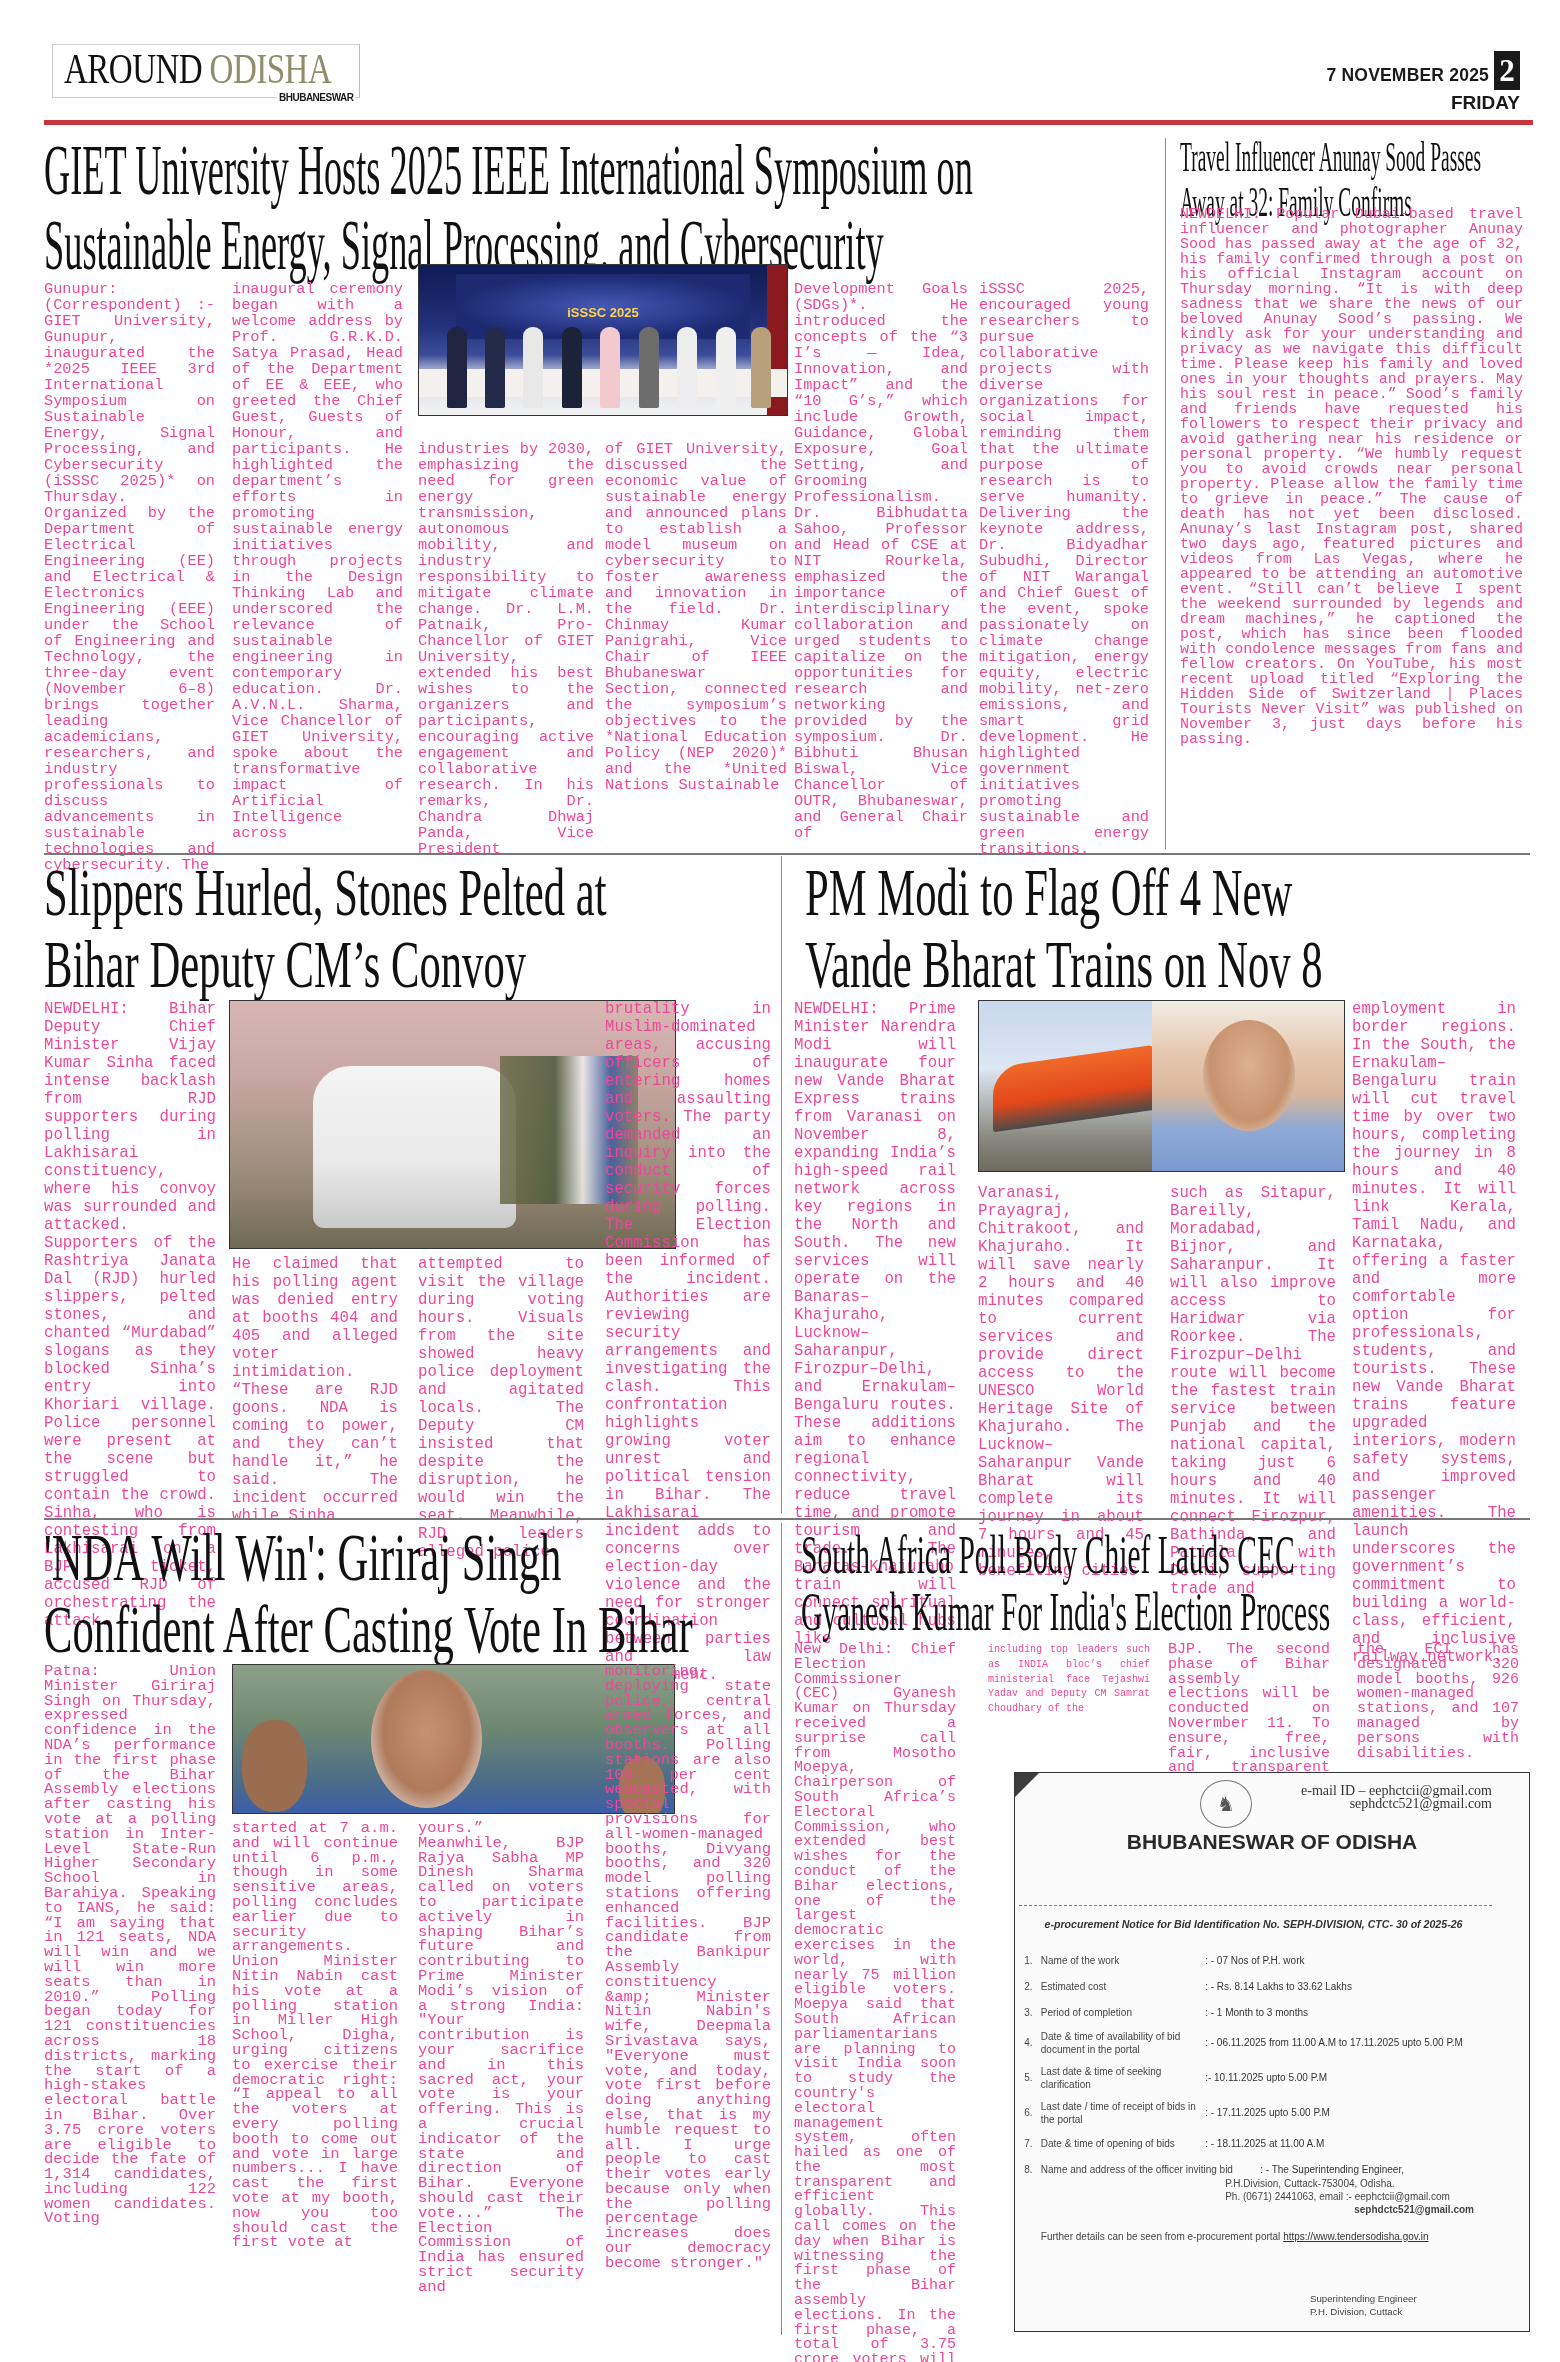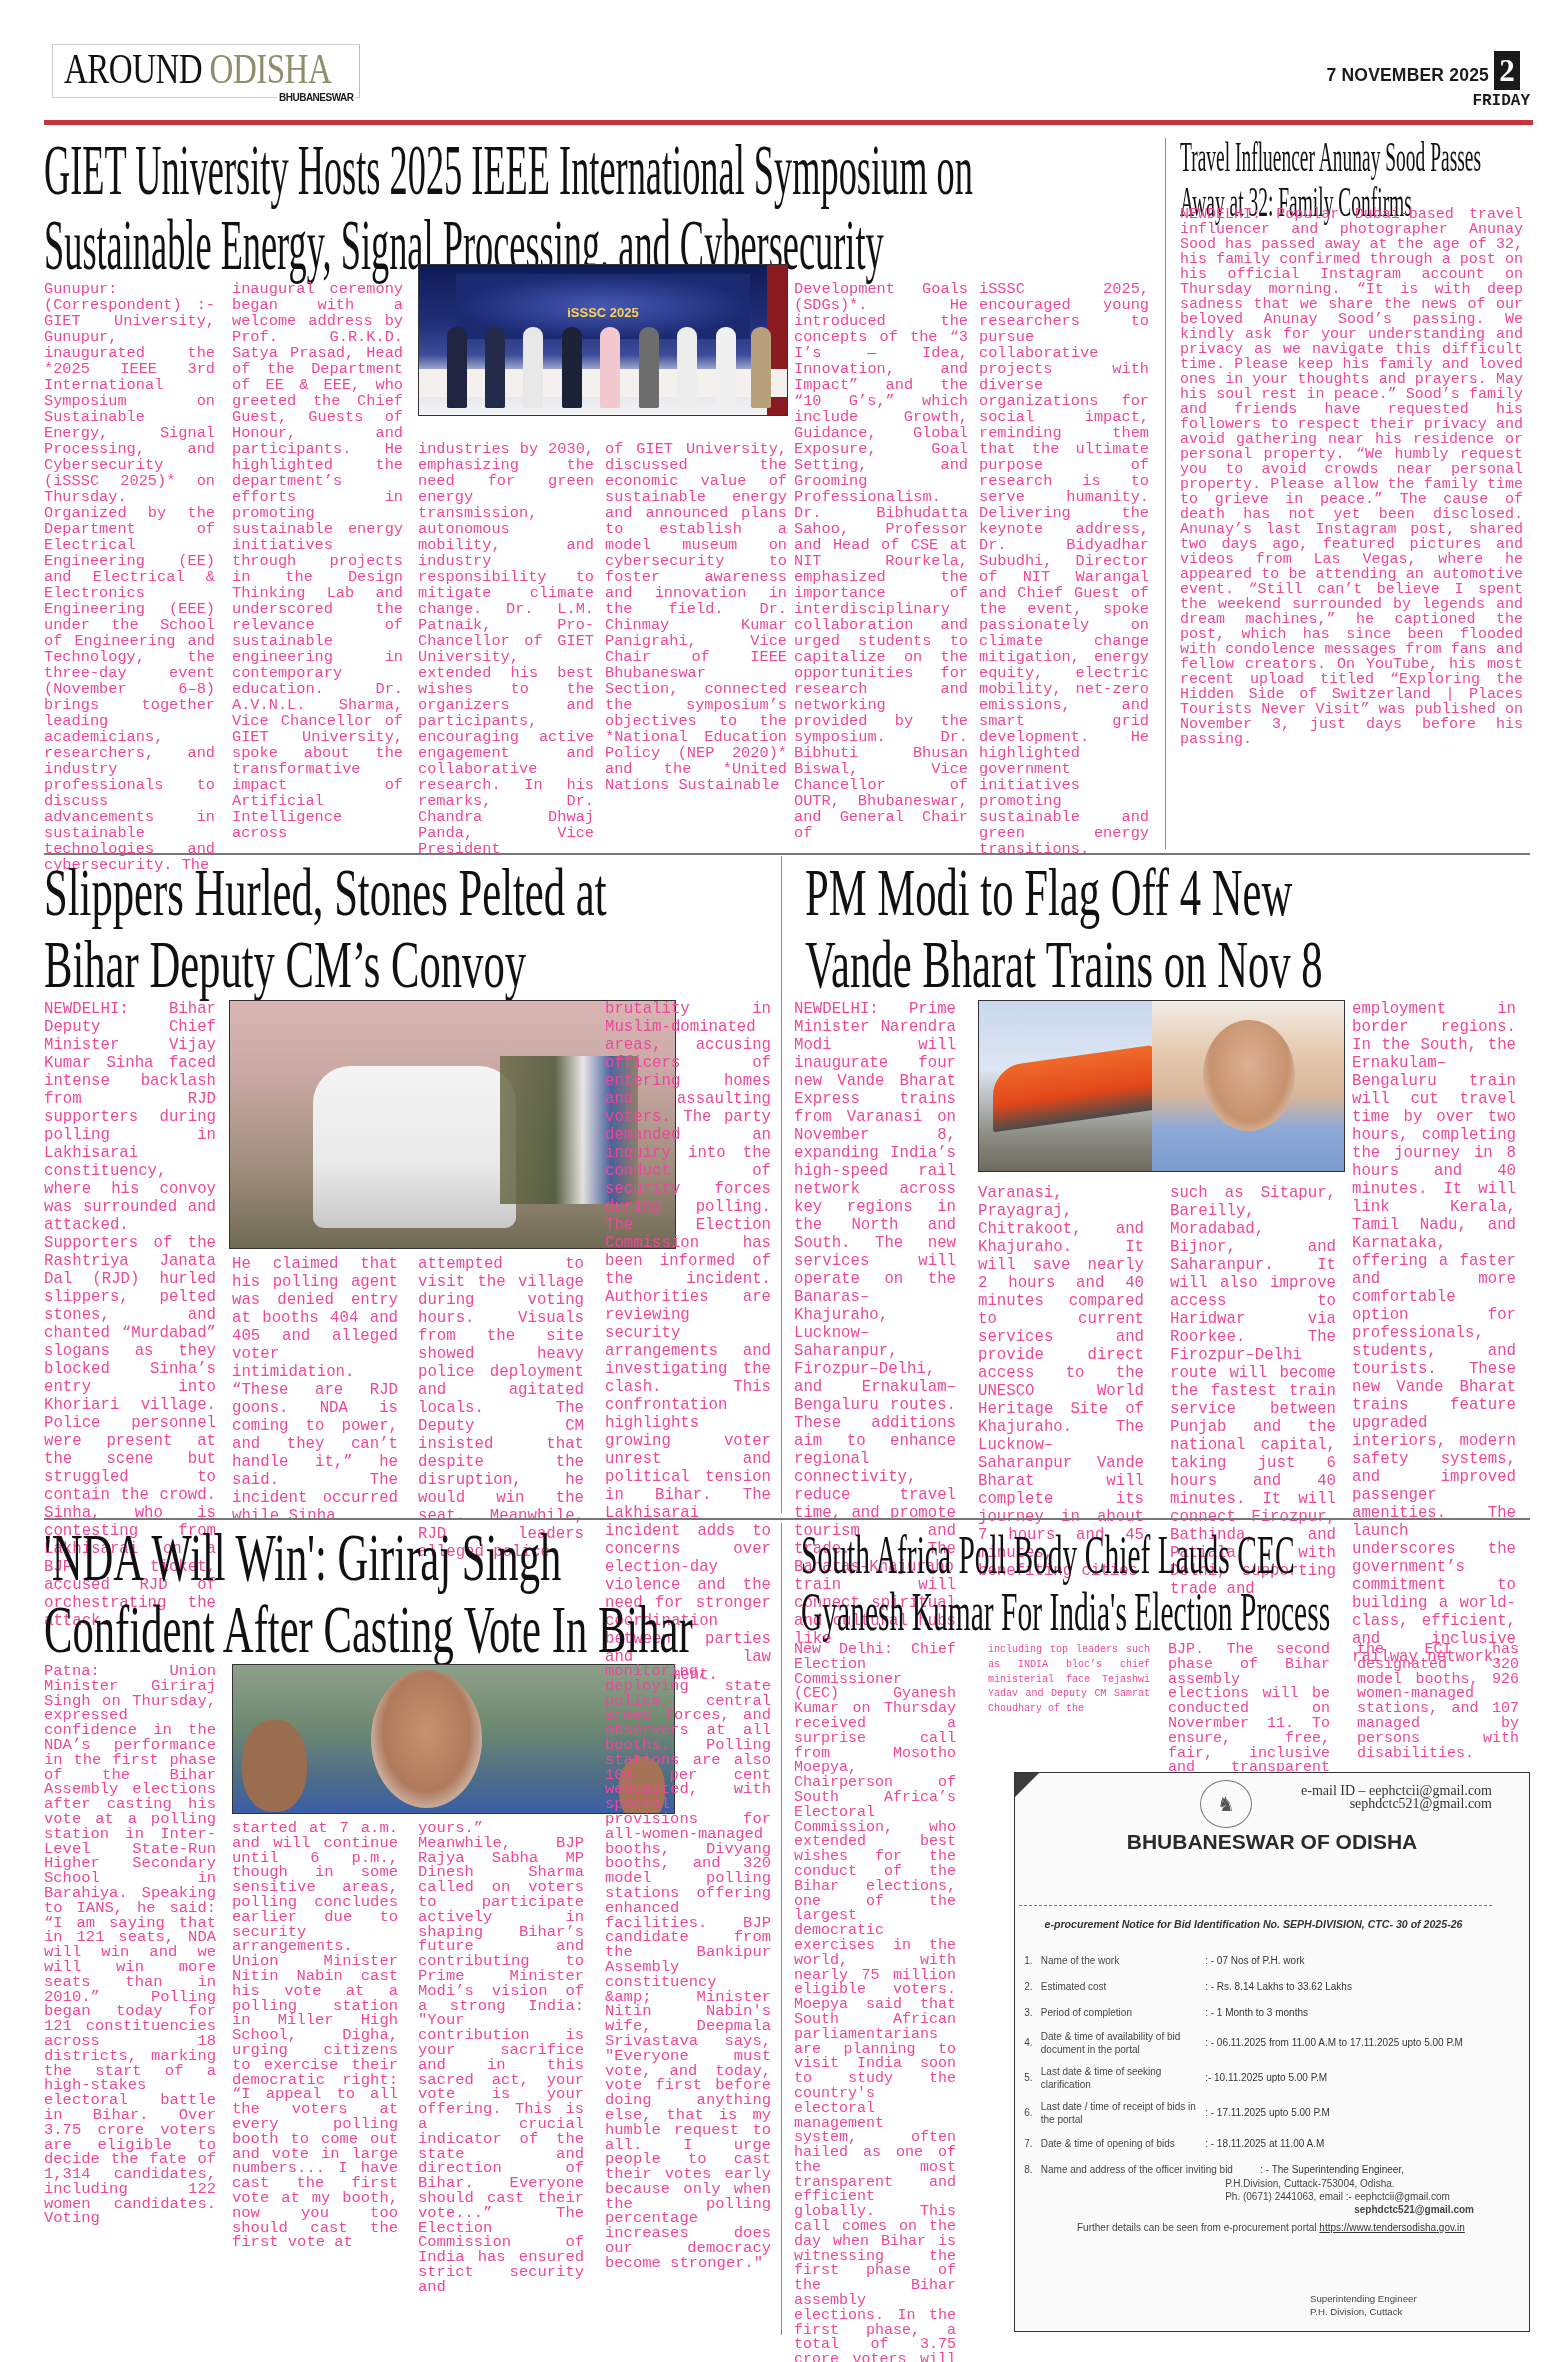--- a/index.html
+++ b/index.html
@@ -8,21 +8,21 @@
 
   
   .masthead { position: absolute; left: 52px; top: 44px; width: 308px; height: 54px; border: 1.8px solid #cfcfcf; border-right-color:#bdbdbd; }
   .logo-main { position: absolute; left: 11px; top: 3.7px; font-family: "Liberation Serif", serif; font-size: 33px; letter-spacing: -0.5px; line-height: 1; transform: scaleY(1.25); transform-origin: top left; }
   .logo-around { color: #111; }
   .logo-odisha { color: #8e8e6a; margin-left: 7.4px; }
   .logo-sub { position: absolute; right: 3.7px; bottom: -5.5px; font-family: "Liberation Sans", sans-serif; font-weight: bold; font-size: 10px; letter-spacing: -0.5px; background: #fff; padding: 0 1.8px; }
 
   .dateline { position: absolute; right: 57px; top: 65px; font-family: "Liberation Sans", sans-serif; font-weight: bold; font-size: 17.5px; letter-spacing: 0.2px; }
   .page-num { position: absolute; right: 41px; top: 51px; width: 26px; height: 39px; background: #1a1a1a; color: #fff; font-family: "Liberation Serif", serif; font-weight: bold; font-size: 31px; text-align: center; line-height: 39px; }
-  .dayline { position: absolute; right: 31px; top: 92px; font-family: Liberation Mono, monospace; font-weight: bold; font-size: 16px; }
+  .dayline { position: absolute; right: 41px; top: 92px; font-family: Liberation Sans, sans-serif; font-weight: bold; font-size: 19px; }
   .red-rule { position: absolute; left: 44px; right: 28px; top: 120px; height: 4.6px; background: #c8343c; }
 
   
   .hl { position: absolute; font-family: "Liberation Serif", serif; color: #111; line-height: 1.05; white-space: nowrap; transform-origin: top left; }
   .hl-1 { left: 44px; top: 134px; font-size: 46px; transform: scaleY(1.55) scaleX(0.79); }
   .hl-2 { left: 1180px; top: 135px; font-size: 29.5px; transform: scaleY(1.45) scaleX(0.66); }
   .hl-3 { left: 44px; top: 858px; font-size: 52px; transform: scaleY(1.3) scaleX(0.82); }
   .hl-4 { left: 805px; top: 858px; font-size: 52px; transform: scaleY(1.3) scaleX(0.82); }
   .hl-5 { left: 44px; top: 1523px; font-size: 52px; transform: scaleY(1.3) scaleX(0.82); }
   .hl-6 { left: 801px; top: 1527px; font-size: 41px; transform: scaleY(1.32) scaleX(0.72); }
@@ -60,21 +60,21 @@
   .n-gov { position:absolute; left: 0; right: 0; top: 57px; text-align: center; font-family:"Liberation Sans",sans-serif; font-weight:bold; font-size: 21px; color:#2a2a2a; }
   .n-office { position:absolute; left: 0; right: 0; top: 87px; text-align: center; font-family:"Liberation Sans",sans-serif; font-weight:bold; font-size: 13.4px; color:#333; line-height: 18.5px; }
   .n-dash { position:absolute; left: 3.7px; right: 37px; top: 132px; border-top: 1.4px dashed #777; }
   .n-bid { position:absolute; left: 0; right: 37px; top: 145px; text-align: center; font-family:"Liberation Sans",sans-serif; font-weight:bold; font-size: 10.6px; color:#333;font-style:italic; }
   .n-rows { position:absolute; left: 9.2px; right: 28px; top: 174px; font-family:"Liberation Sans",sans-serif; font-size: 10px; color:#444; }
   .n-row { display:flex; min-height: 26px; align-items: center; }
   .n-num { width: 16.6px; }
   .n-lbl { width: 157px; line-height: 13px; }
   .n-val { flex: 1; padding-left: 7.4px; color:#333; }
   .n-addr { margin-left: 201px; line-height: 13px; margin-top: -5.5px; }
-  .n-further { margin-top: 6px; padding-left: 16.6px; text-align: center; }
+  .n-further { margin-top: 15px; padding-left: 16.6px; }
   .n-further a { color: #333; text-decoration: underline; }
   .n-sign { position:absolute; left: 295px; bottom: 13px; font-family:"Liberation Sans",sans-serif; font-size: 9.7px; color:#444; line-height: 13px; }
 </style>
 </head>
 <body>
 
 <div class="masthead">
   <div class="logo-main">
     <span class="logo-around">AROUND</span><span class="logo-odisha">ODISHA</span>
   </div>

